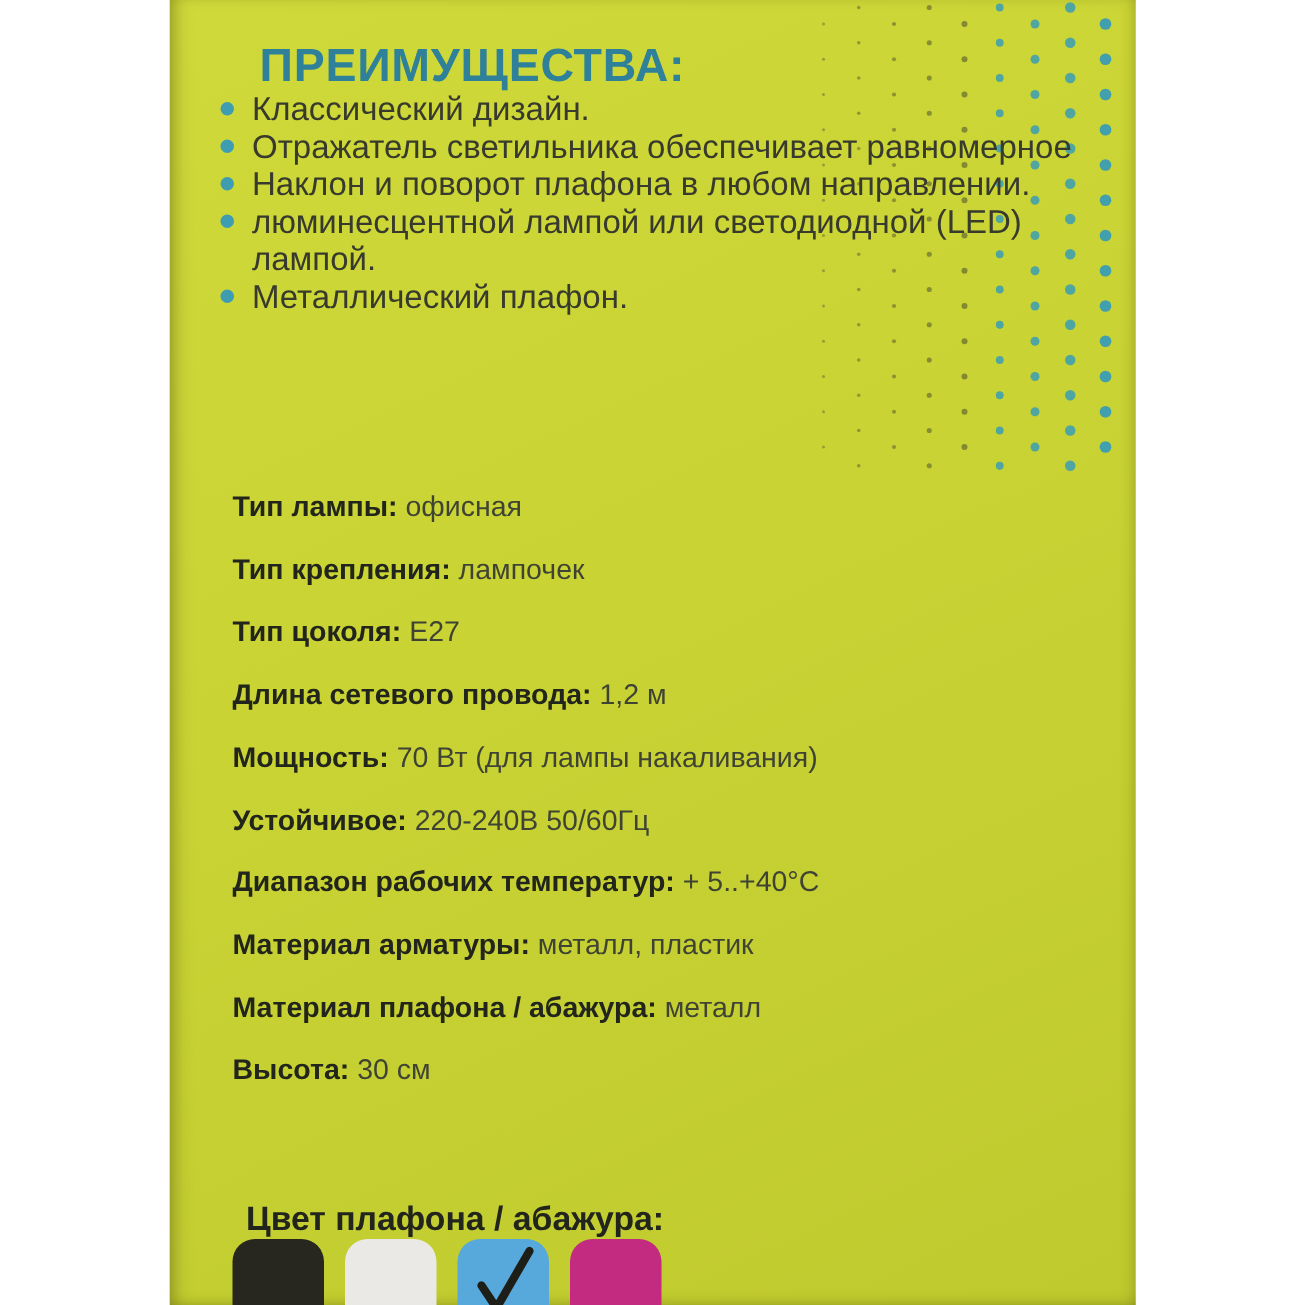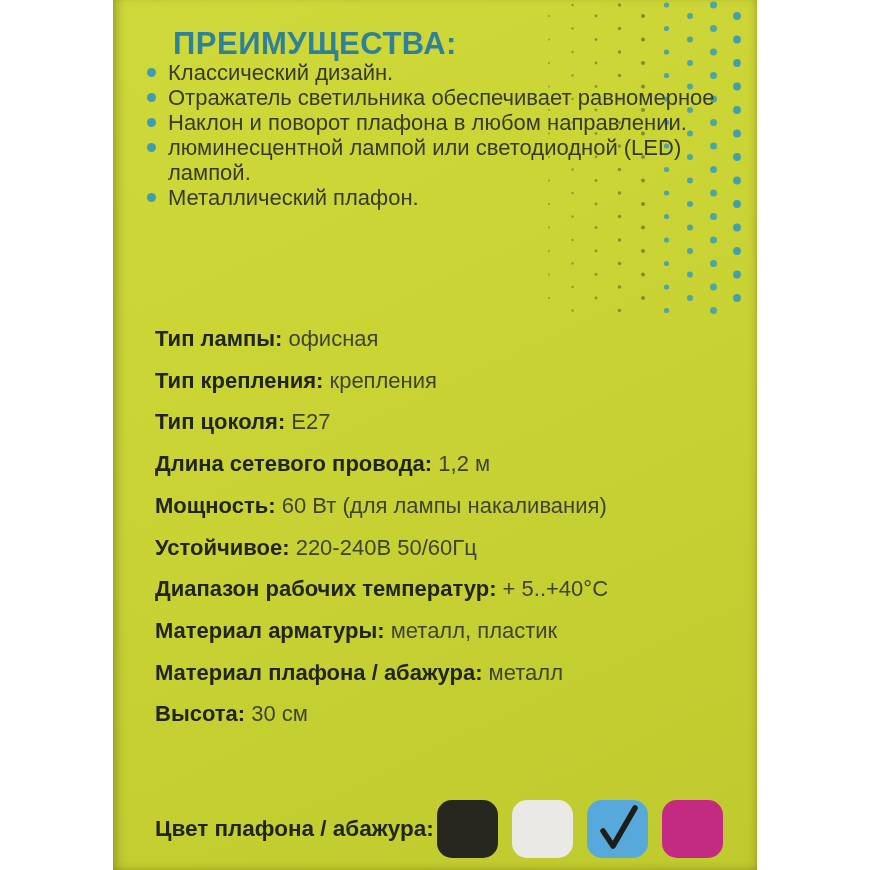--- a/index.html
+++ b/index.html
@@ -23,26 +23,26 @@
   .advantages{
     position:absolute;left:34px;top:60px;width:580px;
     color:var(--body-text);
   }
   .bullet-item{position:relative;padding-left:21px;font-size:22px;line-height:25px;}
   .bullet-item::before{
     content:"";position:absolute;left:0;top:8px;width:9px;height:9px;border-radius:50%;
     background:var(--bullet);
   }
   .specs{position:absolute;left:42px;top:318px;width:580px;}
-  .spec-row{font-size:22px;line-height:41.7px;white-space:nowrap;}
+  .spec-row{font-size:19px;line-height:41.7px;white-space:nowrap;}
   .spec-label{font-weight:700;color:var(--label-text);}
   .spec-value{font-weight:400;color:var(--value-text);}
   .color-row{
     position:absolute;left:42px;top:800px;height:58px;
-    display:flex;align-items:center;
+    display:flex;align-items:center;flex-direction:column;
   }
   .color-label{
     width:282px;flex:none;font-size:22.5px;font-weight:700;color:var(--label-text);
     white-space:nowrap;
   }
   .swatch{
     width:61px;height:58px;border-radius:15px;flex:none;margin-right:14px;
     display:flex;align-items:center;justify-content:center;
   }
   .swatch svg{display:block;margin-top:-3px;}
@@ -192,24 +192,24 @@
       <div class="bullet-item">
         <div class="bullet-line">люминесцентной лампой или светодиодной (LED) лампой.</div>
       </div>
       <div class="bullet-item">
         <div class="bullet-line">Металлический плафон.</div>
       </div>
     </div>
 
   <div class="specs">
       <div class="spec-row"><span class="spec-label">Тип лампы: </span><span class="spec-value">офисная</span></div>
-      <div class="spec-row"><span class="spec-label">Тип крепления: </span><span class="spec-value">крепления</span></div>
+      <div class="spec-row"><span class="spec-label">Тип крепления: </span><span class="spec-value">лампочек</span></div>
       <div class="spec-row"><span class="spec-label">Тип цоколя: </span><span class="spec-value">E27</span></div>
       <div class="spec-row"><span class="spec-label">Длина сетевого провода: </span><span class="spec-value">1,2 м</span></div>
-      <div class="spec-row"><span class="spec-label">Мощность: </span><span class="spec-value">60 Вт (для лампы накаливания)</span></div>
+      <div class="spec-row"><span class="spec-label">Мощность: </span><span class="spec-value">70 Вт (для лампы накаливания)</span></div>
       <div class="spec-row"><span class="spec-label">Устойчивое: </span><span class="spec-value">220-240В 50/60Гц</span></div>
       <div class="spec-row"><span class="spec-label">Диапазон рабочих температур: </span><span class="spec-value">+ 5..+40°C</span></div>
       <div class="spec-row"><span class="spec-label">Материал арматуры: </span><span class="spec-value">металл, пластик</span></div>
       <div class="spec-row"><span class="spec-label">Материал плафона / абажура: </span><span class="spec-value">металл</span></div>
       <div class="spec-row"><span class="spec-label">Высота: </span><span class="spec-value">30 см</span></div>
     </div>
 
   <div class="color-row">
     <span class="color-label">Цвет плафона / абажура:</span>
     <span style="display:flex;align-items:center;">

